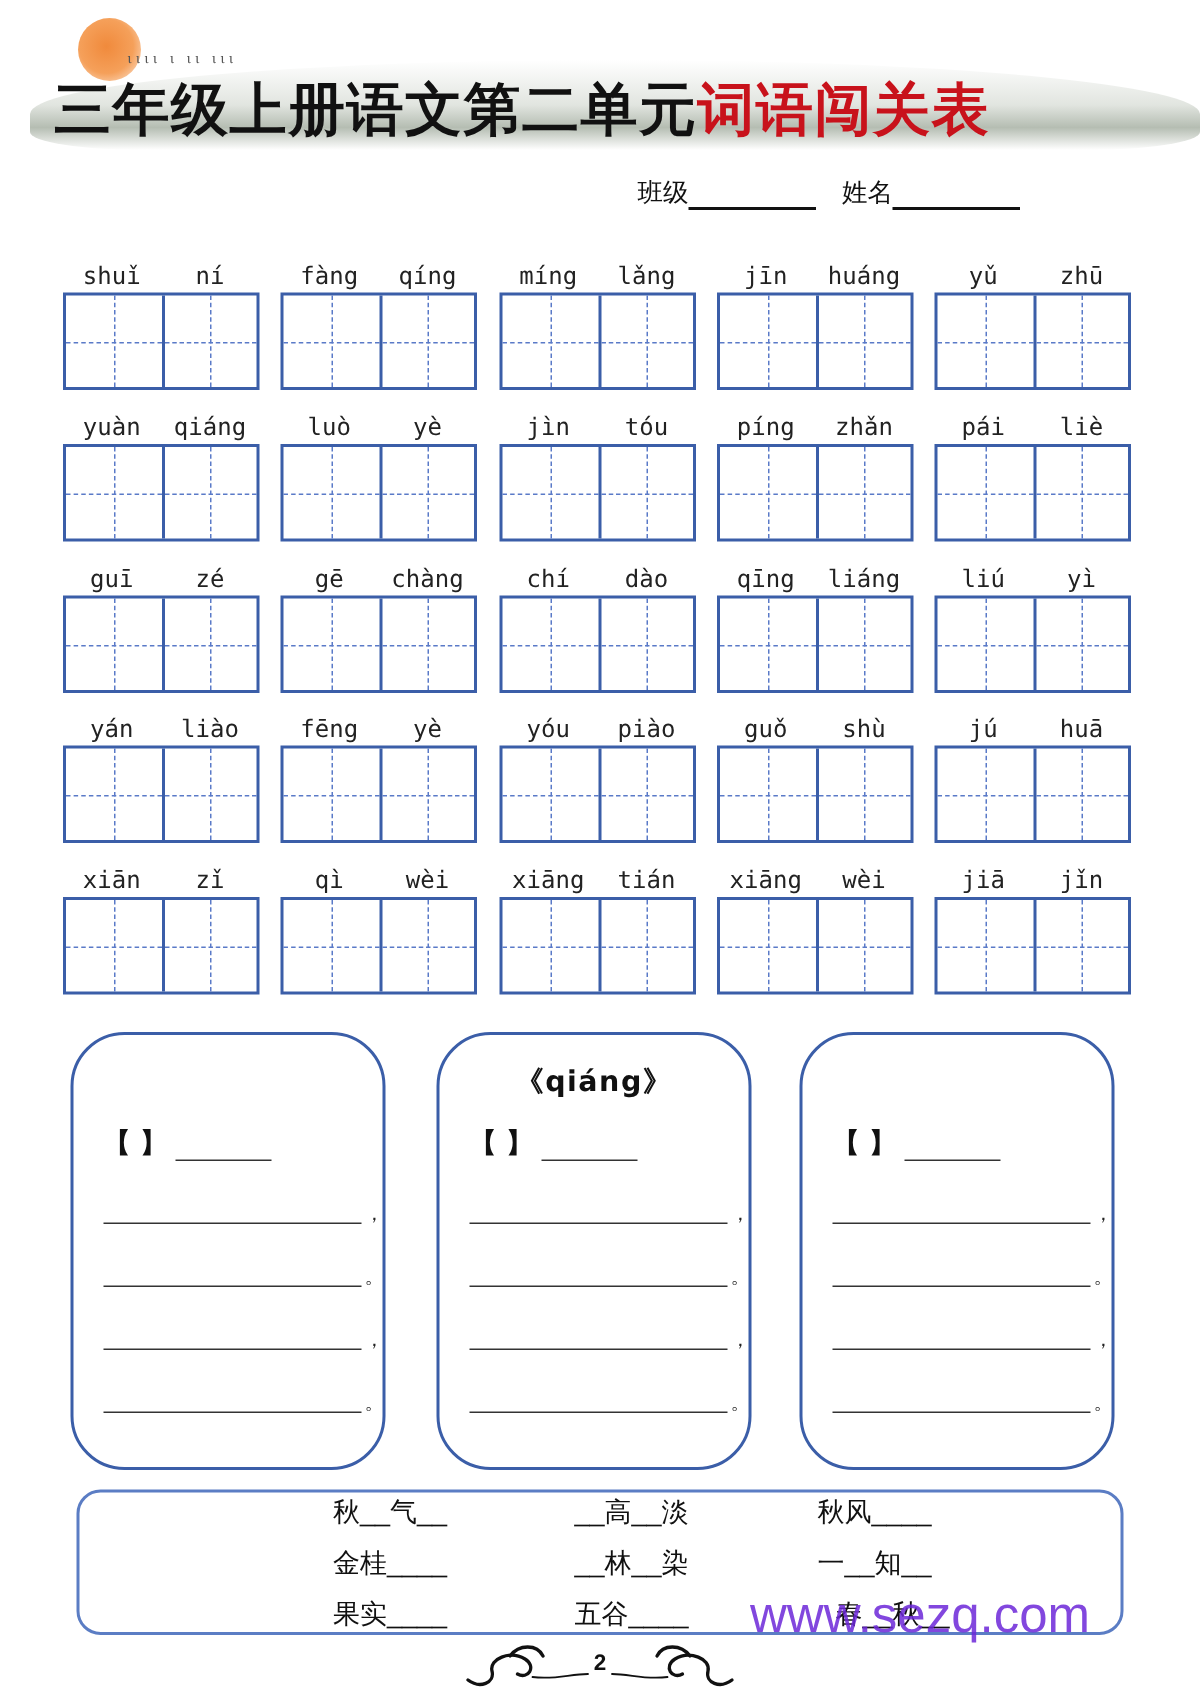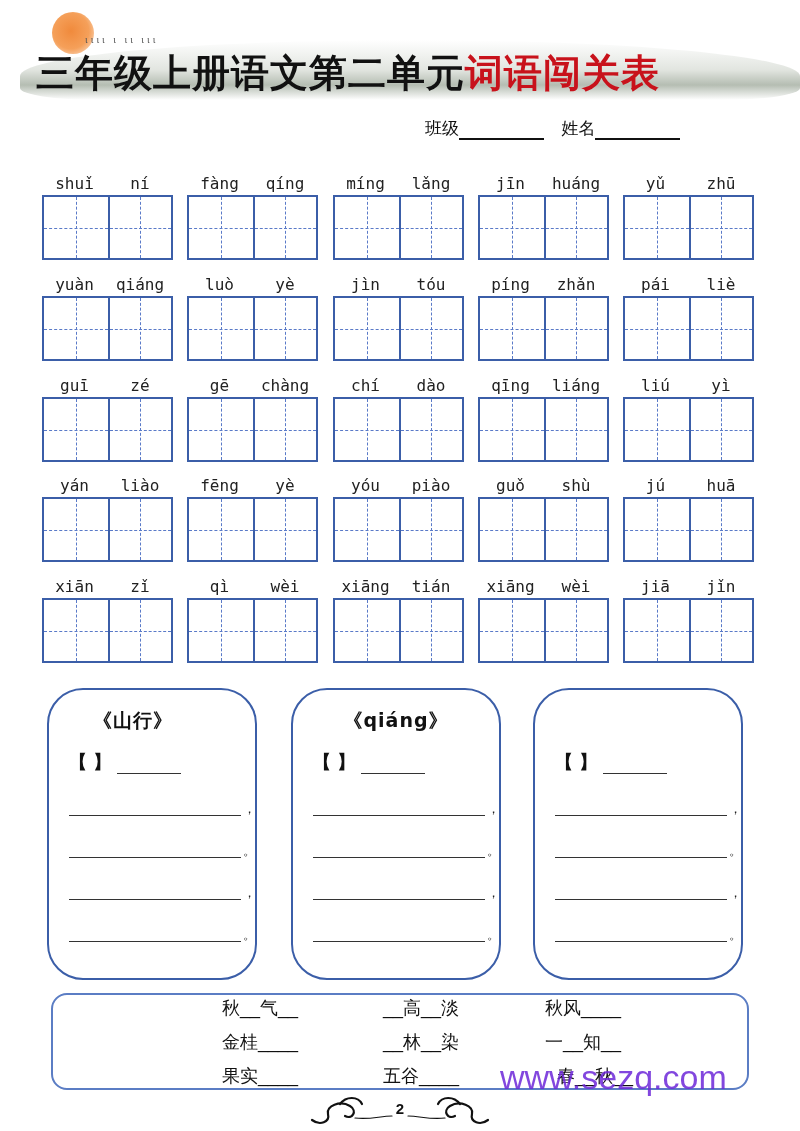--- a/index.html
+++ b/index.html
@@ -373,21 +373,20 @@
         <span class="p2">jǐn</span>
       </div>
       <div class="boxes">
         <div class="cell"></div>
         <div class="cell"></div>
       </div>
     </div>
   </div>
 
 <div class="poem" style="left:47px;">
-  <div class="ptitle left">《山行》</div>
   <div class="author"><span>【    】</span><span class="blank"></span></div>
   <div class="line" style="top:125px;"></div>
     <span class="punct" style="top:110px;">，</span>
   <div class="line" style="top:167px;"></div>
     <span class="punct" style="top:152px;">。</span>
   <div class="line" style="top:209px;"></div>
     <span class="punct" style="top:194px;">，</span>
   <div class="line" style="top:251px;"></div>
     <span class="punct" style="top:236px;">。</span>
 </div>

